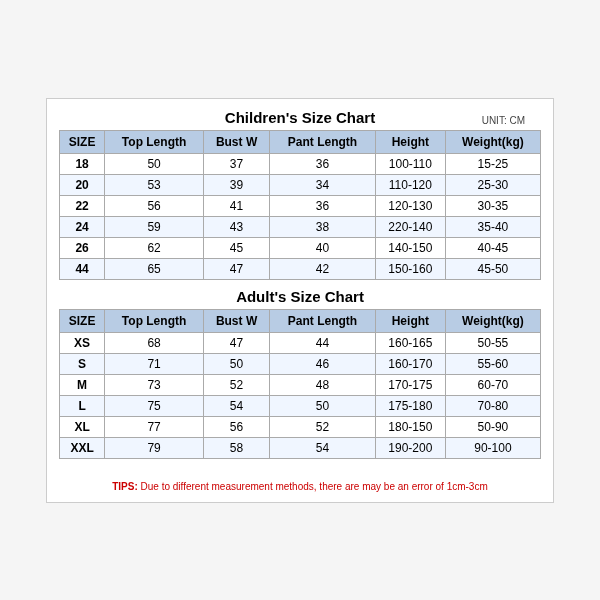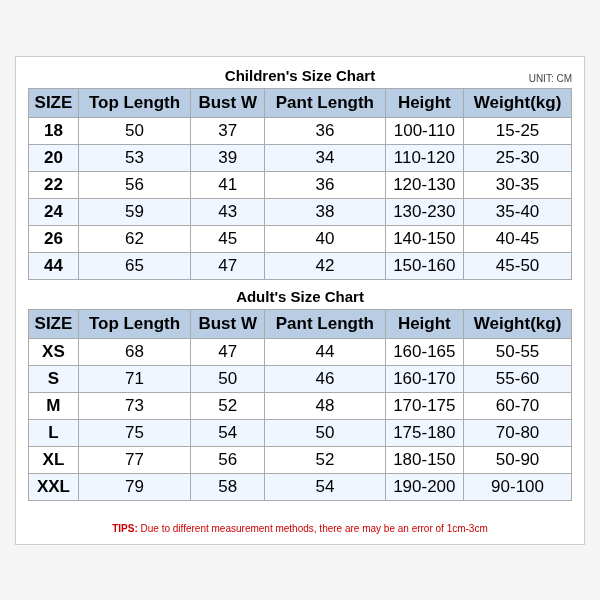--- a/index.html
+++ b/index.html
@@ -8,46 +8,46 @@
       height: 600px;
       background: #f5f5f5;
       display: flex;
       align-items: center;
       justify-content: center;
       font-family: Arial, sans-serif;
     }
     .chart-container {
       background: #fff;
       border: 1px solid #ccc;
-      width: 570px;
+      width: 508px;
       padding: 10px 12px 10px 12px;
     }
     .section-title-row {
       display: flex;
       align-items: baseline;
       justify-content: center;
       position: relative;
       margin-bottom: 4px;
     }
     .section-title {
       font-size: 15px;
       font-weight: bold;
       text-align: center;
     }
     .unit-label {
       font-size: 10px;
       color: #444;
       position: absolute;
-      right: 0;
+      right: 16px;
       bottom: 0;
     }
     table {
       width: 100%;
       border-collapse: collapse;
-      font-size: 17px;
+      font-size: 12px;
     }
     th {
       background-color: #b8cce4;
       border: 1px solid #aaa;
       padding: 4px 2px;
       text-align: center;
       font-weight: bold;
     }
     td {
       border: 1px solid #aaa;
@@ -120,21 +120,21 @@
           <td>41</td>
           <td>36</td>
           <td>120-130</td>
           <td>30-35</td>
         </tr>
         <tr>
           <td>24</td>
           <td>59</td>
           <td>43</td>
           <td>38</td>
-          <td>130-230</td>
+          <td>220-140</td>
           <td>35-40</td>
         </tr>
         <tr>
           <td>26</td>
           <td>62</td>
           <td>45</td>
           <td>40</td>
           <td>140-150</td>
           <td>40-45</td>
         </tr>

